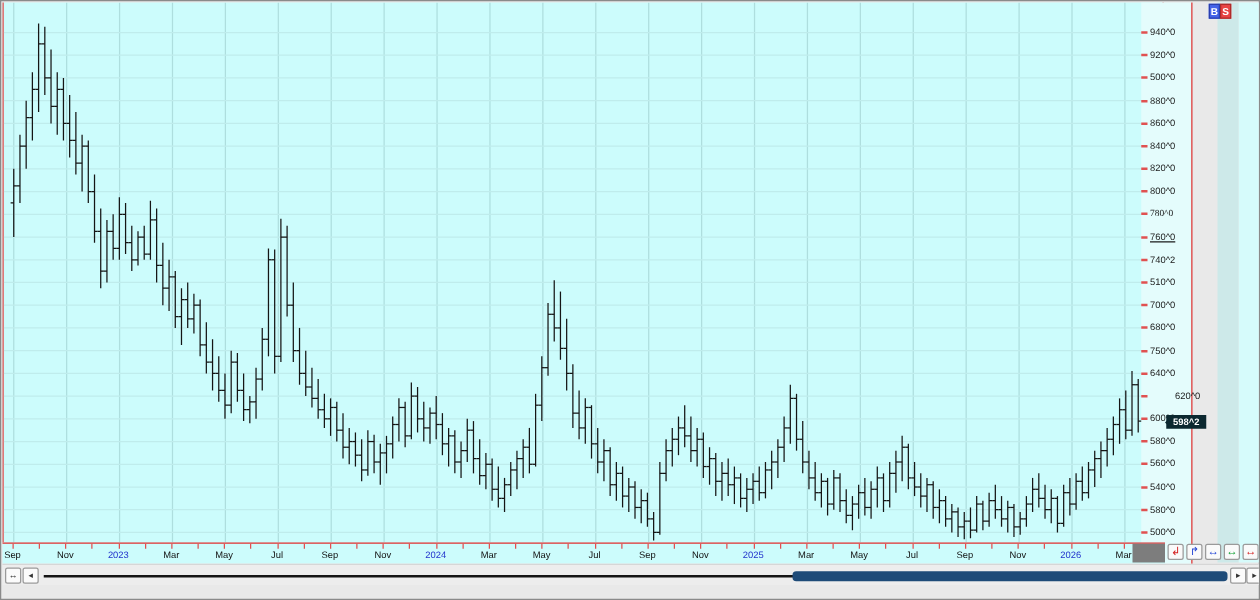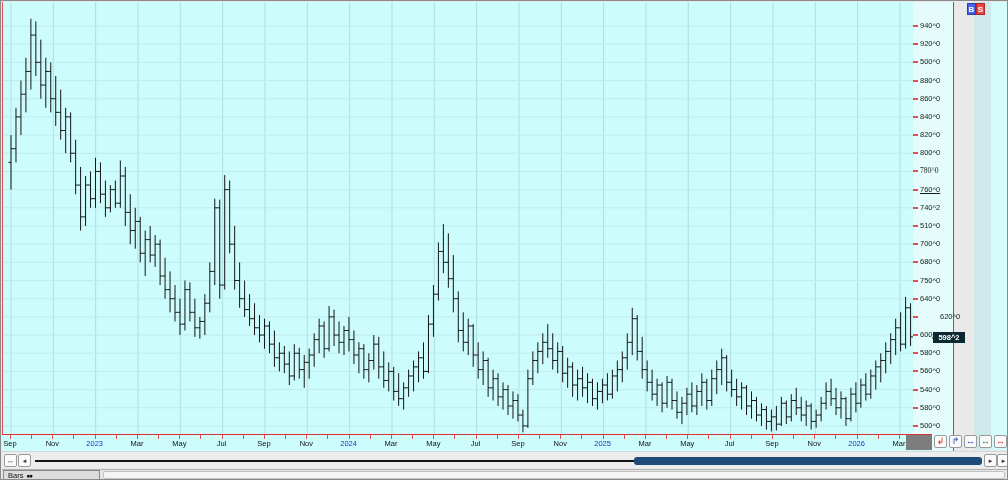--- a/index.html
+++ b/index.html
@@ -800,21 +800,14 @@
       <div class="nbtn" style="color: rgb(212, 34, 34);">↔</div>
     </div>
 
   <div class="scrollrow">
     <div class="track"></div>
     <div class="thumb"></div>
     <span id="sbl"></span>
     <span id="sbr"></span>
   <div class="sbtn" style="left: 2px;">↔</div><div class="sbtn" style="left: 16px;">◂</div><div class="sbtn" style="left: 982px;">▸</div><div class="sbtn" style="left: 995px;">▸</div></div>
 
-  <div class="bottombar">
-    <div class="tab">
-      <span>Bars</span>
-      <span class="dots">●●</span>
-    </div>
-    <div class="inset"></div>
-  </div>
 
 </div>
 
 </body></html>

